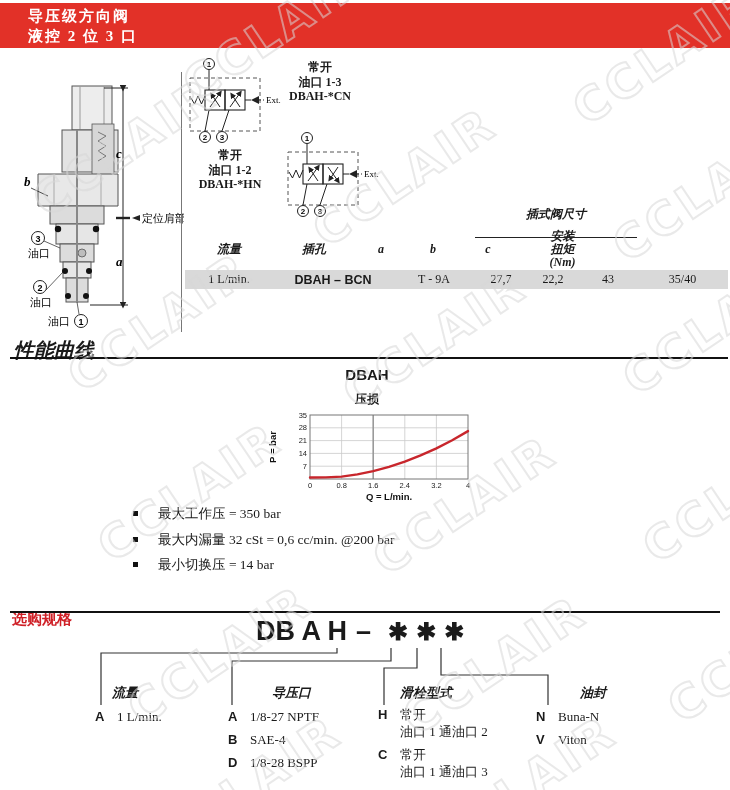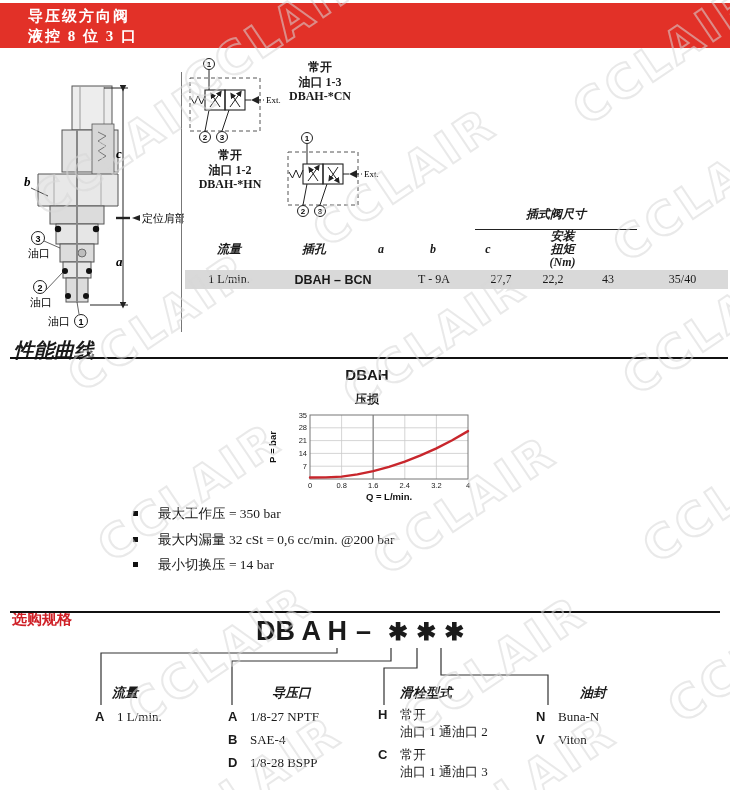--- a/index.html
+++ b/index.html
@@ -23,21 +23,21 @@
   }
   
   .sec-title{font-weight:bold;font-style:italic;font-size:20px;}
   .red{color:#cf2027;font-style:normal;margin-top:19px;}
   .hrule{position:absolute;background:#111;height:2px;}
   
   .symtitle{position:absolute;width:96px;text-align:center;font-weight:bold;font-size:12px;line-height:14.5px;}
   
   .spec{left:185px;top:206px;width:543px;font-size:12px;}
   .spec .dimgrp{position:absolute;left:290px;top:0;width:162px;text-align:center;
-        font-weight:bold;font-style:italic;border-bottom:1.2px solid #222;padding-bottom:6px;}
+        font-weight:bold;font-style:italic;border-bottom:1.2px solid #222;padding-bottom:14px;}
   .spec .hdr{display:flex;margin-top:22px;align-items:center;min-height:42px;}
   .spec .hdr > div{font-weight:bold;font-style:italic;text-align:center;line-height:13px;}
   .spec .datarow{display:flex;background:#d9d9d9;align-items:center;height:19px;text-align:center;}
   .c1{width:88px;} .c2{width:120px;} .c3{width:82px;} .c4{width:52px;} .c5{width:52px;} .c6{width:58px;} .c7{width:91px;}
   .model{font-family:"Liberation Sans",sans-serif;font-weight:bold;font-size:12.5px;}
   
   .chart-title{left:262px;top:366px;width:210px;text-align:center;
       font-family:"Liberation Sans",sans-serif;font-weight:bold;font-size:15px;}
   .chart-sub{left:262px;top:391px;width:210px;text-align:center;font-weight:bold;font-size:12px;}
   
@@ -71,21 +71,21 @@
 <div class="wm" style="left:360px;top:478px">CCLAIR</div>
 <div class="wm" style="left:630px;top:466px">CCLAIR</div>
 <div class="wm" style="left:115px;top:628px">CCLAIR</div>
 <div class="wm" style="left:390px;top:638px">CCLAIR</div>
 <div class="wm" style="left:655px;top:626px">CCLAIR</div>
 <div class="wm" style="left:145px;top:758px">CCLAIR</div>
 <div class="wm" style="left:420px;top:758px">CCLAIR</div>
 
 <div class="abs banner">
   <div>导压级方向阀</div>
-  <div>液控 8 位 3 口</div>
+  <div>液控 2 位 3 口</div>
 </div>
 
 <svg class="abs" style="left:6px;top:66px" width="178" height="282" viewBox="0 0 178 282">
   <defs>
     <marker id="av" markerWidth="7" markerHeight="7" refX="3.5" refY="3.5" orient="auto">
       <path d="M0,0L7,3.5L0,7z" fill="#222"></path>
     </marker>
   </defs>
 
   <rect x="66" y="20" width="40" height="44" fill="#ededed" stroke="#555" stroke-width="1"></rect>

